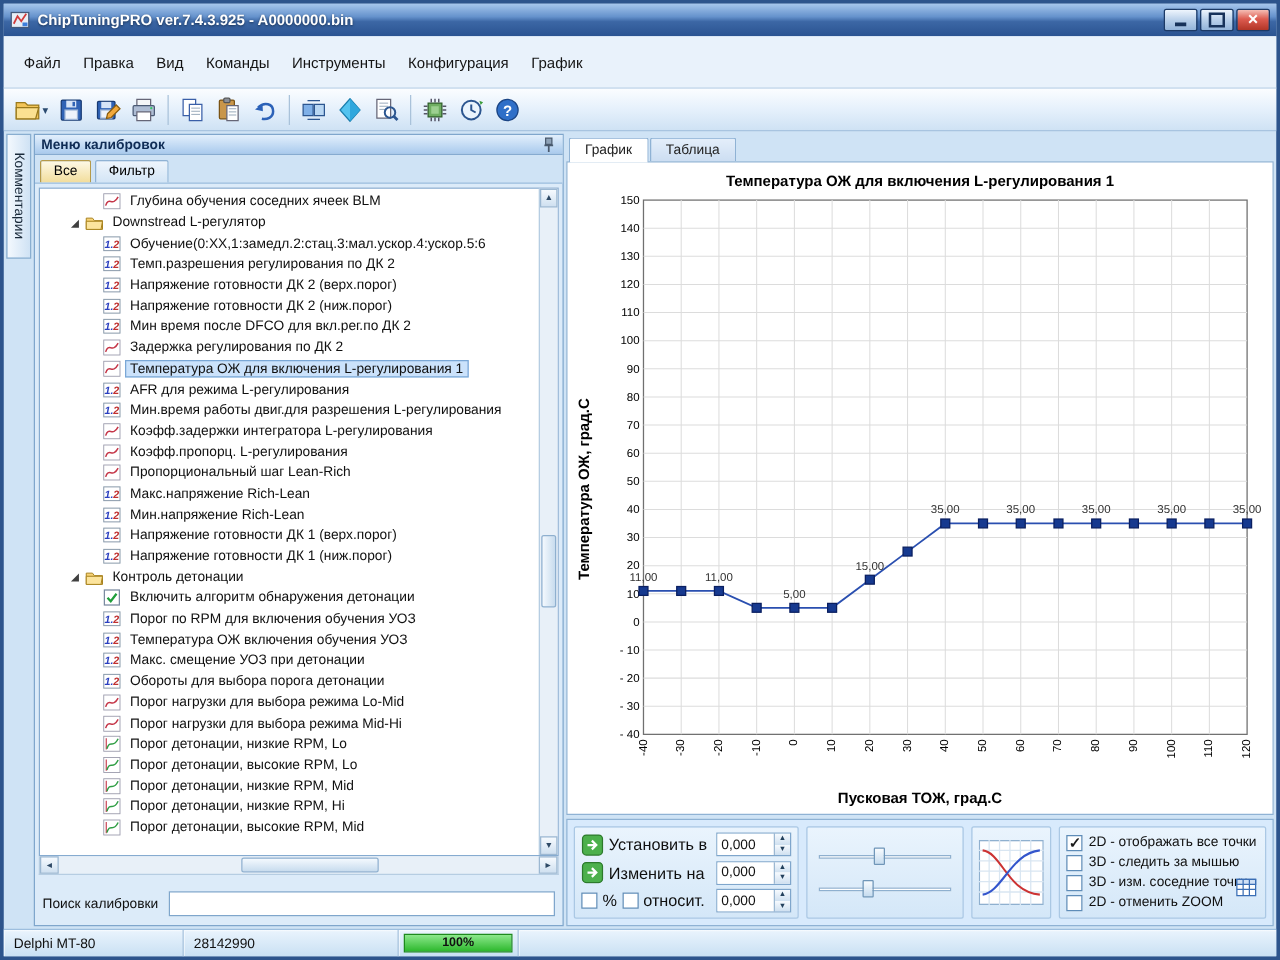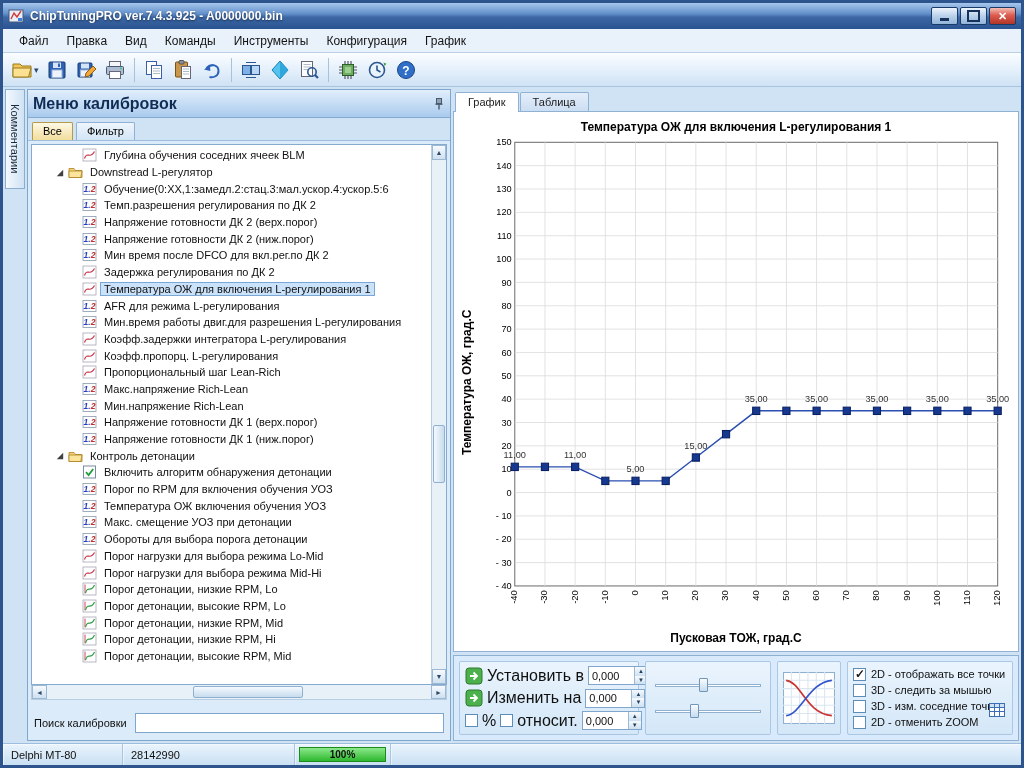--- a/index.html
+++ b/index.html
@@ -15,37 +15,37 @@
   .title-text{color:#fff;font-size:12px;font-weight:bold;text-shadow:0 1px 2px #1a3050;flex:1;white-space:nowrap;overflow:hidden;}
   .winbtns{display:flex;gap:2px;}
   .wbtn{width:27px;height:18px;border:1px solid #1c3a66;border-radius:2px;display:flex;align-items:center;justify-content:center;
     background:linear-gradient(#eef5fd,#b9d0ea 50%,#93b4da);cursor:default;}
   .wbtn.min::before{content:"";width:9px;height:3px;background:#17325a;margin-top:7px;}
   .wbtn.max::before{content:"";width:9px;height:8px;border:2px solid #17325a;}
   .wbtn.close{background:linear-gradient(#f5beb5,#dd5c50 45%,#b23527);}
   .wbtn.close::before{content:"\2715";color:#fff;font-size:11px;font-weight:bold;line-height:1;}
 
   
-  .menubar{height:24px;background:#e9f2fb;border-bottom:1px solid #b9cfe6;display:flex;align-items:center;padding:0 8px;gap:2px;}
+  .menubar{height:42px;background:#e9f2fb;border-bottom:1px solid #b9cfe6;display:flex;align-items:center;padding:0 8px;gap:2px;}
   .menu-item{padding:3px 8px;font-size:12px;color:#141414;border-radius:2px;}
   .toolbar{height:34px;background:linear-gradient(#fbfdff,#e3effb 55%,#cfe2f4);border-bottom:1px solid #a8c4e0;display:flex;align-items:center;padding:0 5px;gap:1px;}
   .tb-btn{min-width:28px;height:28px;display:flex;align-items:center;justify-content:center;border:1px solid transparent;border-radius:2px;position:relative;padding:0 2px;}
   .tb-drop::after{content:"\25BE";font-size:9px;color:#2a4a70;margin-left:1px;}
   .tb-sep{width:1px;height:24px;background:#a9c2da;margin:0 4px;flex:none;}
 
   
   .main{flex:1;display:flex;min-height:0;padding:2px;gap:2px;}
   .comments-strip{width:20px;display:flex;flex-direction:column;}
   .vtab{background:linear-gradient(90deg,#f4f9fe,#cfe2f4);border:1px solid #89aed0;font-size:11px;color:#1a2a3a;
     writing-mode:vertical-rl;padding:8px 3px;height:100px;text-align:center;}
 
   
   .calib-panel{width:424px;display:flex;flex-direction:column;border:1px solid #7fa6cc;background:#dcebf9;min-height:0;}
-  .panel-header{height:28px;flex:none;display:flex;align-items:center;padding:2px 5px;gap:4px;
-    background:linear-gradient(#e2effc,#a9caed);border-bottom:1px solid #86abd0;font-size:16px;font-weight:bold;color:#0f2c55;}
+  .panel-header{height:16px;flex:none;display:flex;align-items:center;padding:2px 5px;gap:4px;
+    background:linear-gradient(#e2effc,#a9caed);border-bottom:1px solid #86abd0;font-size:11px;font-weight:bold;color:#0f2c55;}
   .pin{margin-left:auto;width:12px;height:14px;}
   .calib-tabs{height:23px;flex:none;display:flex;align-items:flex-end;padding:2px 4px 0;gap:3px;background:#cfe3f5;border-bottom:1px solid #9dbede;}
   .ptab{font-size:11px;padding:2px 10px 3px;border:1px solid #8fb2d4;border-bottom:none;background:linear-gradient(#eef5fc,#d3e5f6);border-radius:2px 2px 0 0;}
   .ptab.active{background:linear-gradient(#fdf9e6,#f2dd9b);border-color:#b59a4a;}
 
   .tree-wrap{flex:1;display:flex;min-height:0;margin:3px 3px 0;background:#fff;border:1px solid #86abd0;}
   .tree{flex:1;overflow:hidden;padding-top:2px;}
   .tree-item{display:flex;align-items:center;height:16.7px;font-size:11px;white-space:nowrap;gap:3px;color:#101010;}
   .expander{width:11px;height:11px;flex:none;display:flex;}
   .ticon{width:15px;height:14px;flex:none;}
@@ -79,21 +79,21 @@
   .ylabel{writing-mode:vertical-rl;transform:rotate(180deg);font-size:12px;font-weight:bold;text-align:center;width:20px;flex:none;}
   .chart-svg{flex:1;height:100%;min-width:0;}
   .xlabel{text-align:center;font-size:12px;font-weight:bold;padding:3px 0 4px;flex:none;}
 
   
   .controls{height:86px;flex:none;margin-top:3px;border:1px solid #8fb2d4;background:#d8eafc;display:flex;gap:6px;padding:5px;}
   .grp{border:1px solid #aac8e4;background:linear-gradient(#eaf4fd,#d4e7f8);padding:4px 5px;display:flex;border-radius:2px;}
   .grp-edit{flex-direction:column;justify-content:space-between;width:180px;flex:none;}
   .spin-row{display:flex;align-items:center;gap:4px;height:19px;}
   .go-btn{width:18px;height:18px;flex:none;}
-  .spin-label{font-size:16px;color:#101010;white-space:nowrap;}
+  .spin-label{font-size:13px;color:#101010;white-space:nowrap;}
   .spinbox{margin-left:auto;display:flex;width:60px;height:19px;border:1px solid #7fa6cc;background:#fff;flex:none;}
   .spin-input{flex:1;min-width:0;border:none;font-size:11px;padding:0 3px;outline:none;color:#101010;}
   .spin-btns{width:13px;flex:none;display:flex;flex-direction:column;border-left:1px solid #9cb8d2;}
   .sb{flex:1;display:flex;align-items:center;justify-content:center;font-size:6px;color:#23405c;background:linear-gradient(#f6fafe,#cfe0f0);}
   .sb.up::before{content:"\25B2";} .sb.down::before{content:"\25BC";}
   .cb{width:13px;height:13px;flex:none;border:1px solid #5e8cb8;background:#fff;position:relative;}
   .cb.on::before{content:"\2713";position:absolute;left:1px;top:-2px;font-size:12px;font-weight:bold;color:#1a1a1a;}
   .grp-sliders{flex-direction:column;justify-content:space-evenly;width:126px;flex:none;}
   .slider{position:relative;height:16px;}
   .slider-track{position:absolute;left:4px;right:4px;top:7px;height:3px;background:#fff;border:1px solid #8fb0cf;}
@@ -101,21 +101,21 @@
   .grp-preview{align-items:center;justify-content:center;width:64px;flex:none;}
   .graph-btn{width:52px;height:52px;display:block;}
   .grp-opts{flex:1;flex-direction:column;justify-content:space-between;position:relative;padding-right:30px;min-width:0;}
   .opt-row{display:flex;align-items:center;gap:5px;height:16px;}
   .opt-label{font-size:11px;color:#101010;white-space:nowrap;}
   .grid-btn{position:absolute;right:5px;top:38px;width:20px;height:20px;}
 
   
   .statusbar{height:22px;flex:none;background:linear-gradient(#eaf4fd,#c9e0f3);border-top:1px solid #9dbede;display:flex;align-items:stretch;font-size:11px;color:#101010;}
   .st-cell{display:flex;align-items:center;padding:0 8px;border-right:1px solid #a9c4dd;box-shadow:inset 1px 1px 0 #ffffff80;}
-  .st-model{width:120px;}
+  .st-model{width:144px;}
   .st-num{width:172px;}
   .st-progress{width:96px;position:relative;padding:0;justify-content:center;}
   .st-fill{position:absolute;inset:3px 4px;background:linear-gradient(#8ce88c,#2db82d);border:1px solid #1d8a1d;}
   .st-ptext{position:relative;font-size:10px;font-weight:bold;}
   .st-rest{flex:1;border-right:none;}
 </style>
 </head>
 <body>
 
 <div class="window">

